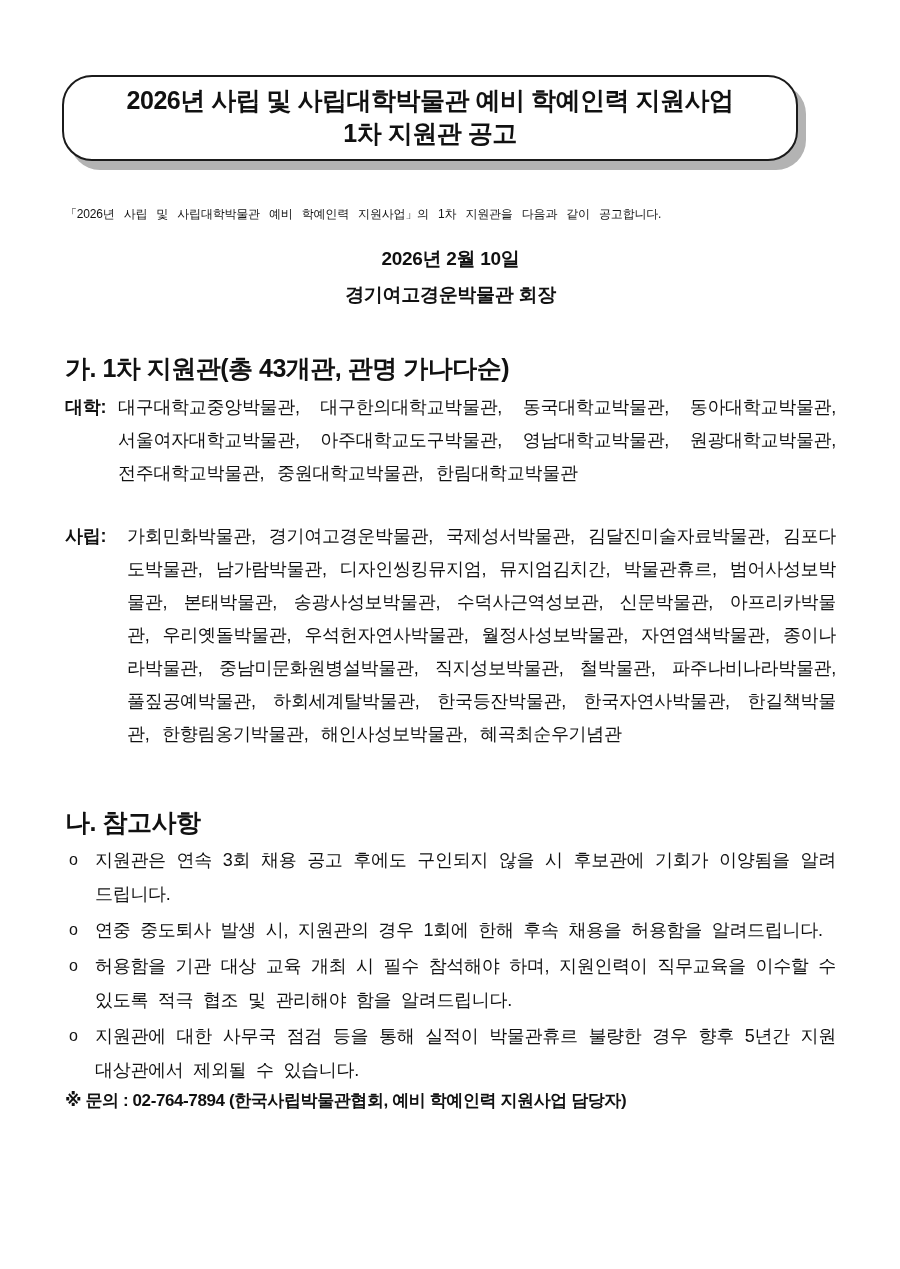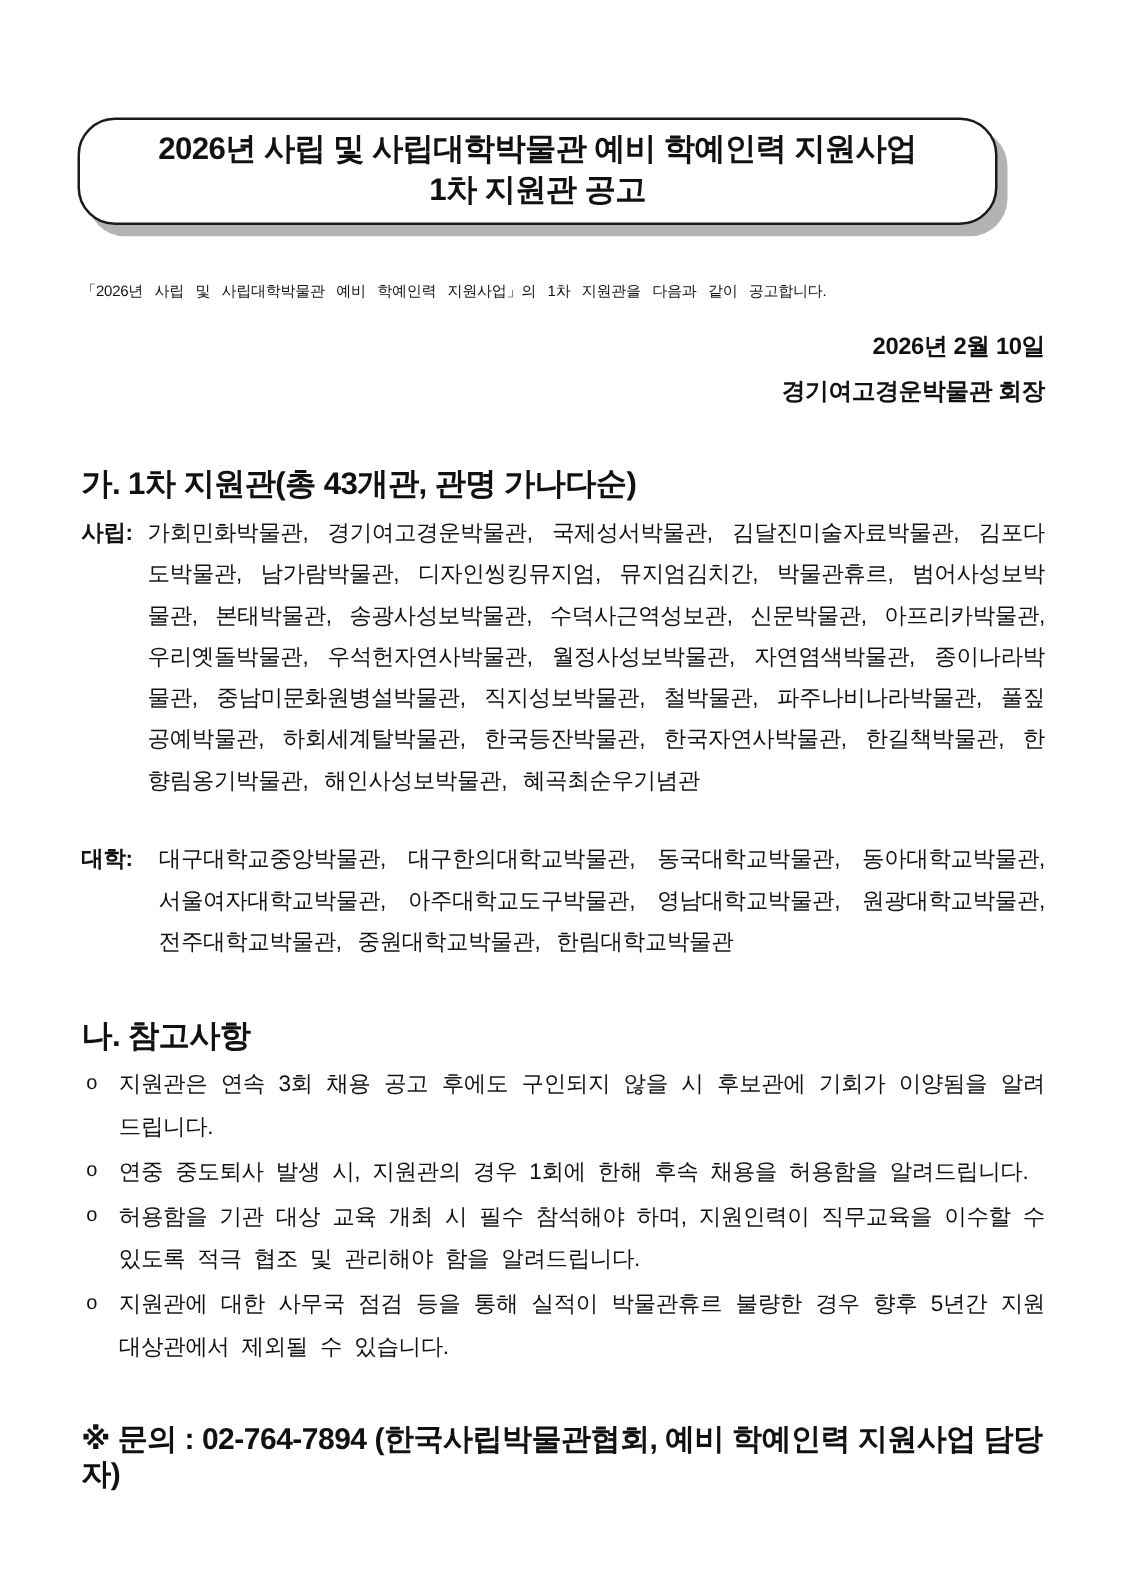--- a/index.html
+++ b/index.html
@@ -10,21 +10,21 @@
   }
   .page {
     position: relative;
     width: 900px;
     height: 1269px;
     margin: 0 auto;
     background: #ffffff;
     color: #111111;
     overflow: hidden;
     box-sizing: border-box;
-    padding: 94px 64px 0 65px;
+    padding: 75px 64px 0 65px;
   }
   
   .title-box {
     box-sizing: border-box;
     width: 736px;
     margin-left: -3px;
     border: 2px solid #1b1b1b;
     border-radius: 30px;
     background: #ffffff;
     box-shadow: 8px 9px 0 0 #b3b3b3;
@@ -44,21 +44,21 @@
     font-size: 12px;
     line-height: 38px;
     text-align: justify;
     word-break: break-all;
     word-spacing: 6px;
     letter-spacing: -0.2px;
   }
   
   .signature {
     margin-top: 8px;
-    text-align: right;
+    text-align: center;
     font-weight: bold;
     font-size: 19px;
     line-height: 36px;
     letter-spacing: -0.3px;
   }
   
   .section-a { margin-top: 42px; }
   .section-heading {
     font-weight: bold;
     font-size: 25px;
@@ -80,21 +80,21 @@
     left: 0;
     top: 0;
     font-weight: bold;
   }
   .group-items {
     text-align: justify;
     word-break: break-all;
     word-spacing: 8px;
   }
   
-  .section-b { margin-top: 46px; }
+  .section-b { margin-top: 58px; }
   .notes { margin-top: 8px; }
   .note {
     position: relative;
     padding-left: 30px;
     font-size: 18px;
     line-height: 34px;
     letter-spacing: -0.3px;
   }
   .note + .note { margin-top: 2px; }
   .note-marker {
@@ -103,23 +103,22 @@
     top: 0;
     font-size: 16px;
   }
   .note-text {
     text-align: justify;
     word-break: break-all;
     word-spacing: 5px;
   }
   
   .inquiry {
-    margin-top: 44px;
     font-weight: bold;
-    font-size: 24px;
+    font-size: 17px;
     line-height: 28px;
     letter-spacing: -0.4px;
   }
 </style>
 </head>
 <body>
 
 <div class="page">
 
   <div class="title-box">
@@ -131,26 +130,26 @@
 
   <div class="signature">
     <div>2026년 2월 10일</div>
     <div>경기여고경운박물관 회장</div>
   </div>
 
   <div class="section-a">
     <div class="section-heading">가. 1차 지원관(총 43개관, 관명 가나다순)</div>
     <div class="groups">
         <div class="group">
+        <span class="group-label">대학:</span>
+        <div class="group-items">대구대학교중앙박물관, 대구한의대학교박물관, 동국대학교박물관, 동아대학교박물관, 서울여자대학교박물관, 아주대학교도구박물관, 영남대학교박물관, 원광대학교박물관, 전주대학교박물관, 중원대학교박물관, 한림대학교박물관</div>
+      </div>
+        <div class="group">
         <span class="group-label">사립:</span>
         <div class="group-items">가회민화박물관, 경기여고경운박물관, 국제성서박물관, 김달진미술자료박물관, 김포다도박물관, 남가람박물관, 디자인씽킹뮤지엄, 뮤지엄김치간, 박물관휴르, 범어사성보박물관, 본태박물관, 송광사성보박물관, 수덕사근역성보관, 신문박물관, 아프리카박물관, 우리옛돌박물관, 우석헌자연사박물관, 월정사성보박물관, 자연염색박물관, 종이나라박물관, 중남미문화원병설박물관, 직지성보박물관, 철박물관, 파주나비나라박물관, 풀짚공예박물관, 하회세계탈박물관, 한국등잔박물관, 한국자연사박물관, 한길책박물관, 한향림옹기박물관, 해인사성보박물관, 혜곡최순우기념관</div>
-      </div>
-        <div class="group">
-        <span class="group-label">대학:</span>
-        <div class="group-items">대구대학교중앙박물관, 대구한의대학교박물관, 동국대학교박물관, 동아대학교박물관, 서울여자대학교박물관, 아주대학교도구박물관, 영남대학교박물관, 원광대학교박물관, 전주대학교박물관, 중원대학교박물관, 한림대학교박물관</div>
       </div>
       </div>
   </div>
 
   <div class="section-b">
     <div class="section-heading">나. 참고사항</div>
     <div class="notes">
         <div class="note">
         <span class="note-marker">o</span>
         <div class="note-text">지원관은 연속 3회 채용 공고 후에도 구인되지 않을 시 후보관에 기회가 이양됨을 알려드립니다.</div>

